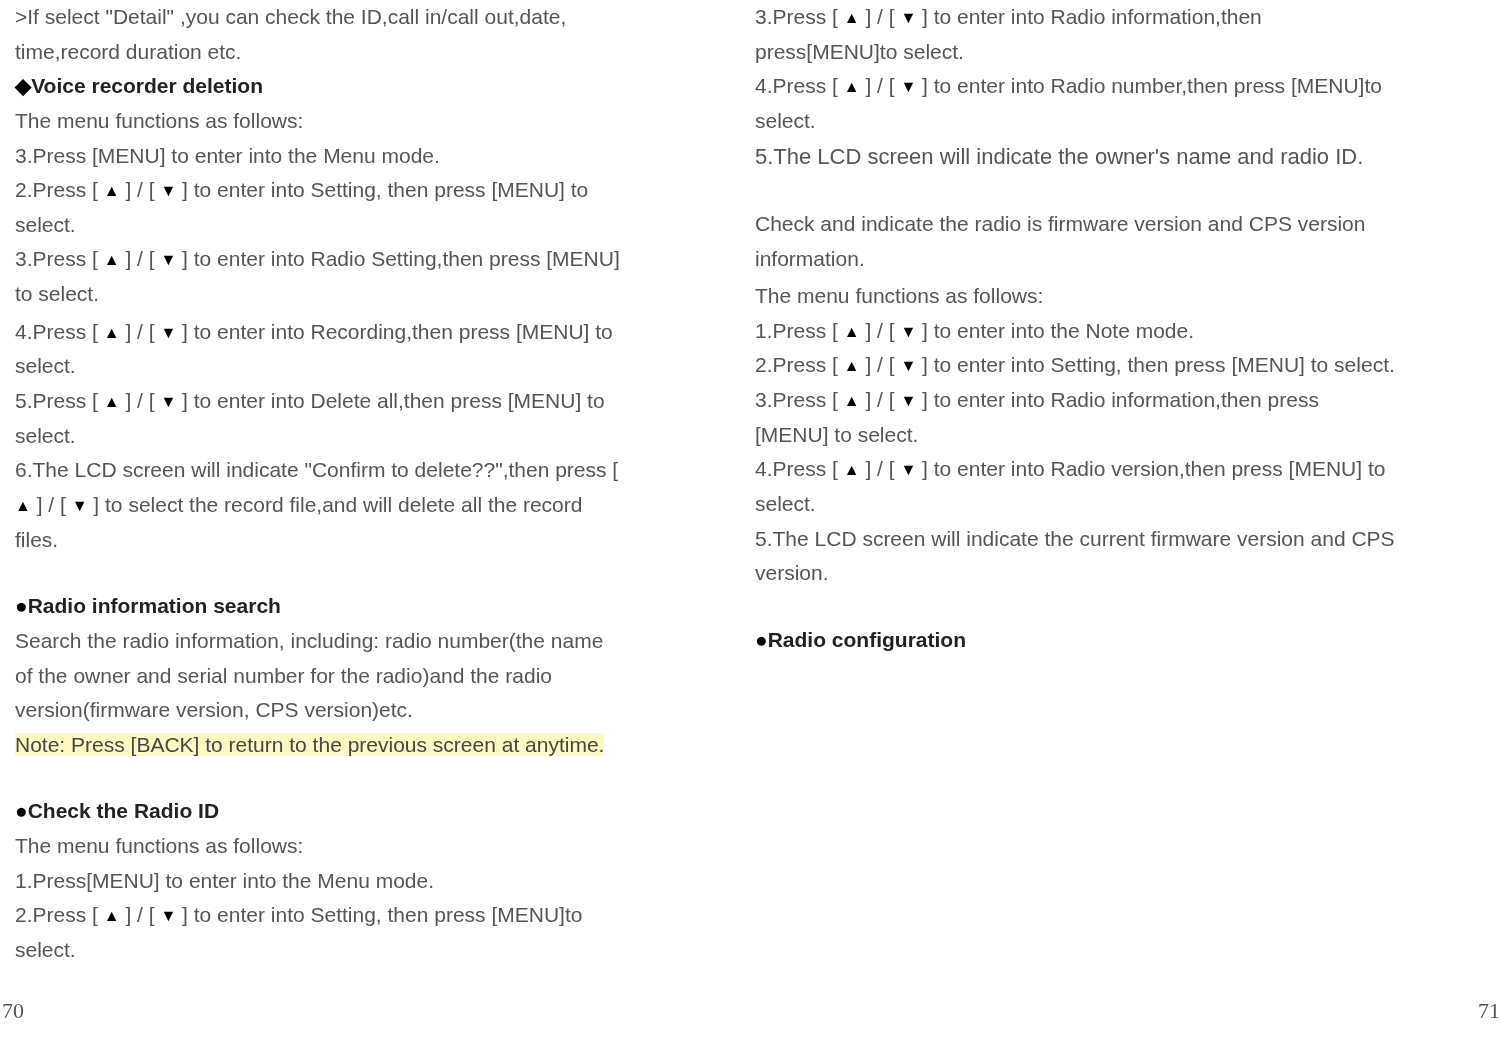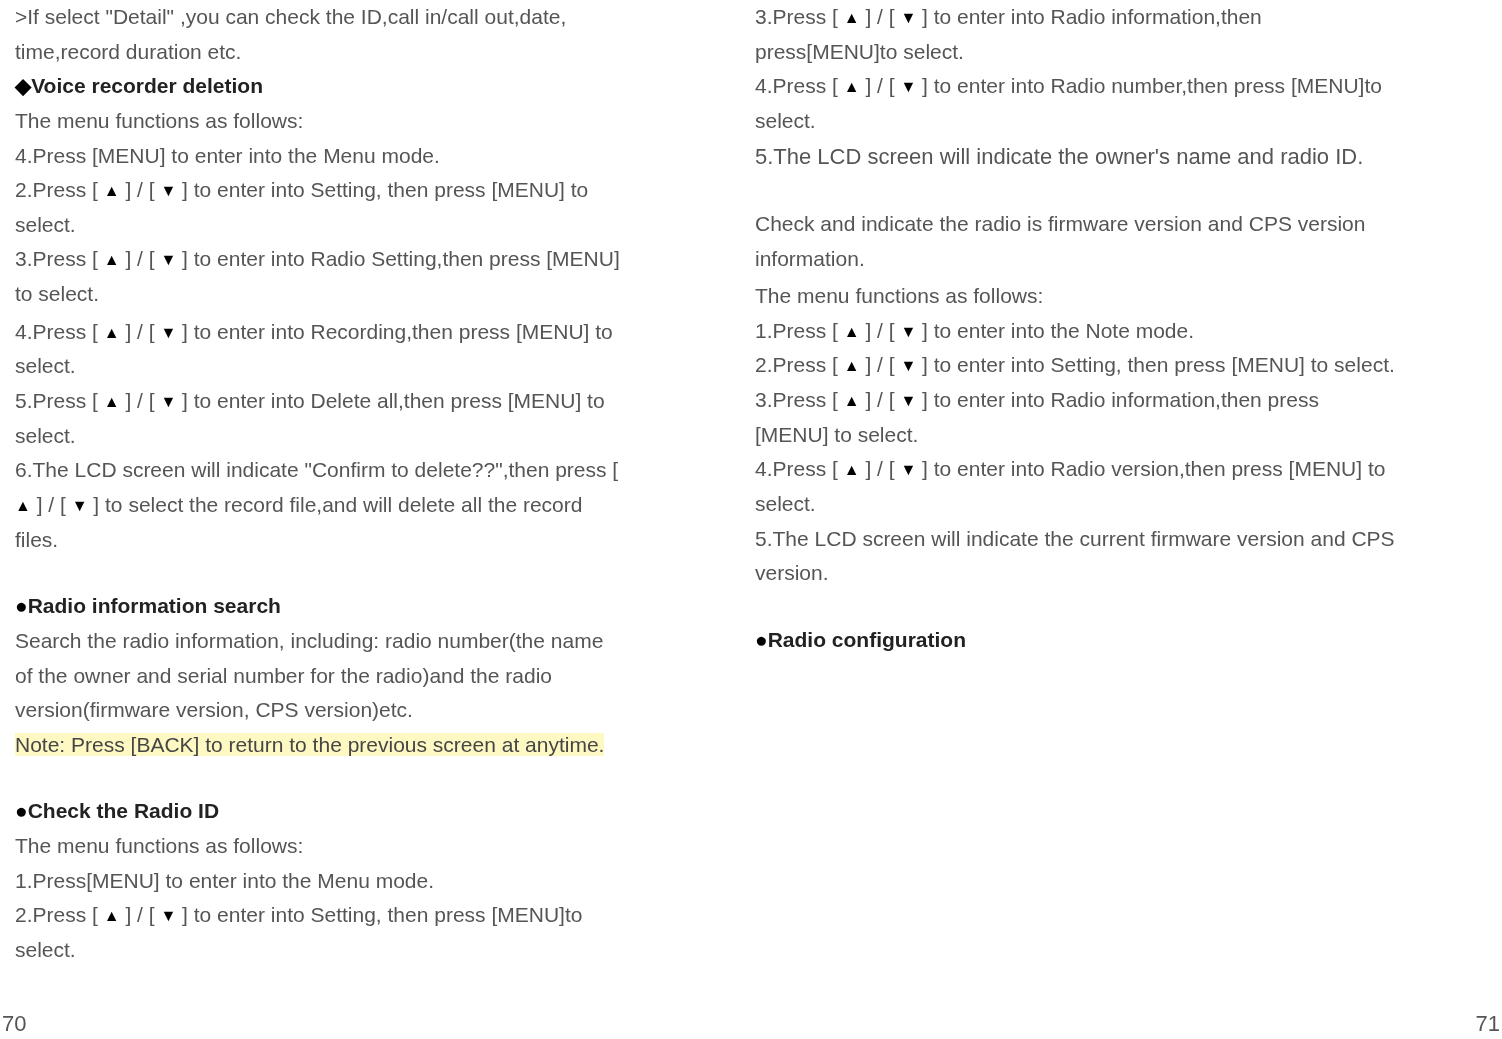--- a/index.html
+++ b/index.html
@@ -37,40 +37,41 @@
       color: #464646;
     }
     .arrow-up, .arrow-down {
       display: inline-block;
       color: #000;
       font-size: 16px;
       vertical-align: 1px;
     }
     .page-num {
       position: absolute;
-      bottom: 2px;
+      bottom: 15px;
       font-size: 22px;
       color: #555;
+      font-family: Liberation Serif, serif;
     }
     .page-left { left: 2px; }
     .page-right { right: 2px; }
     .spacer { height: 32px; }
     .spacer-sm { height: 3px; }
   </style>
 </head>
 <body>
 
 <div class="container">
   <div class="column left-col">
     <p class="para">&gt;If select  "Detail"  ,you can check the ID,call in/call out,date, time,record duration etc.</p>
     <p class="heading">
       <span class="black-diamond">◆</span><span>Voice recorder deletion</span>
     </p>
     <p class="para">The menu functions as follows:</p>
-    <p class="para">4.Press [MENU] to enter into the Menu mode.</p>
+    <p class="para">3.Press [MENU] to enter into the Menu mode.</p>
     <p class="para">
       <span>2.Press [ </span><span class="arrow-up">▲</span><span> ] / [ </span><span class="arrow-down">▼</span><span> ] to enter into Setting, then press [MENU] to select.</span>
     </p>
     <p class="para">
       <span>3.Press [ </span><span class="arrow-up">▲</span><span> ] / [ </span><span class="arrow-down">▼</span><span> ] to enter into Radio Setting,then press [MENU] to select.</span>
     </p>
     <div class="spacer-sm"></div>
     <p class="para">
       <span>4.Press [ </span><span class="arrow-up">▲</span><span> ] / [ </span><span class="arrow-down">▼</span><span> ] to enter into Recording,then press [MENU] to select.</span>
     </p>

